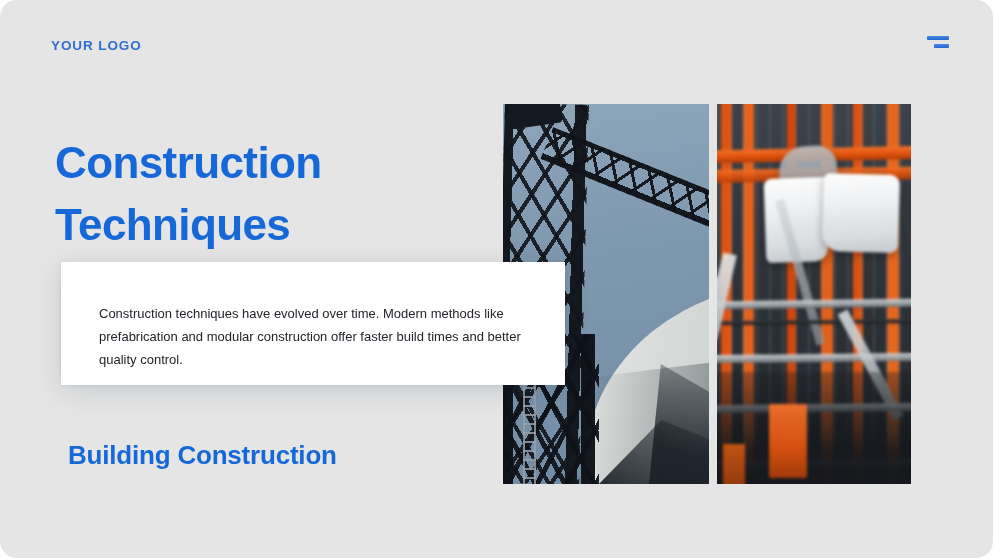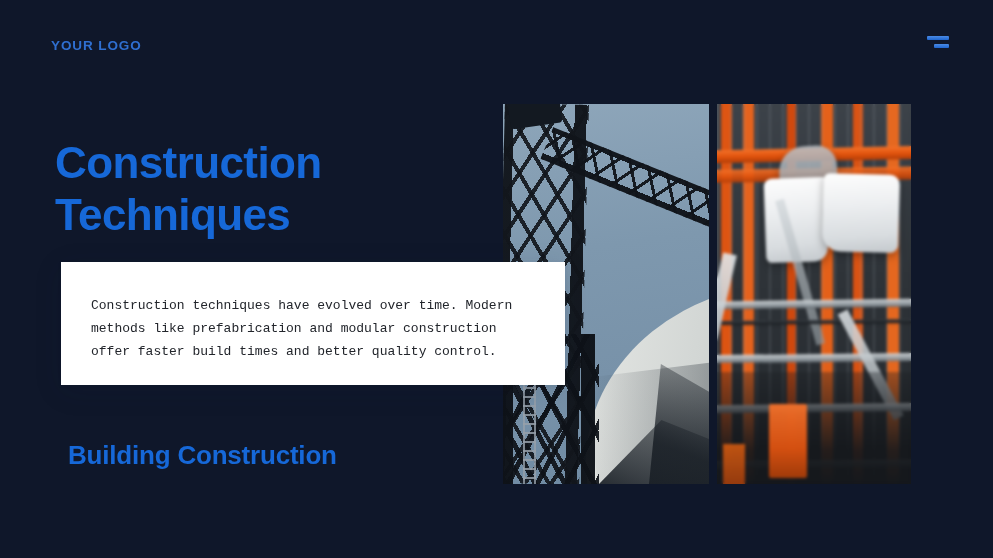--- a/index.html
+++ b/index.html
@@ -12,21 +12,22 @@
     height: 558px;
     overflow: hidden;
     font-family: "Liberation Sans", sans-serif;
     -webkit-font-smoothing: antialiased;
   }
 
   .slide {
     position: relative;
     width: 993px;
     height: 558px;
-    background: #0f172a;
+    background: #e5e5e5;
+    border-radius: 17px;
   }
 
   
   .header {
     position: absolute;
     top: 0;
     left: 0;
     width: 993px;
     height: 92px;
   }
@@ -66,44 +67,44 @@
     top: 112px;
     width: 430px;
     font-size: 44px;
     line-height: 1.0;
     font-weight: 700;
     letter-spacing: -0.6px;
     color: #1668d8;
     font-family: "Liberation Sans", sans-serif;
   }
   .headline .ln { display: block; }
-  .headline .ln2 { margin-top: 8px; }
+  .headline .ln2 { margin-top: 18px; }
 
   
   .text-card {
     position: absolute;
     left: 61px;
     top: 262px;
     width: 504px;
     height: 123px;
     background: #ffffff;
     box-shadow: 0 6px 26px rgba(17, 30, 55, 0.13),
                 0 1px 4px rgba(17, 30, 55, 0.07);
     z-index: 5;
   }
   .text-card p {
-    margin: 4px;
+    margin: 12px;
     position: absolute;
     left: 26px;
     top: 28px;
     width: 445px;
     font-size: 13px;
     line-height: 23px;
     color: #22252b;
-    font-family: Liberation Mono, monospace;
+    font-family: Liberation Sans, sans-serif;
   }
 
   
   .subheading {
     position: absolute;
     left: 68px;
     top: 440px;
     font-size: 26px;
     font-weight: 700;
     letter-spacing: -0.2px;

